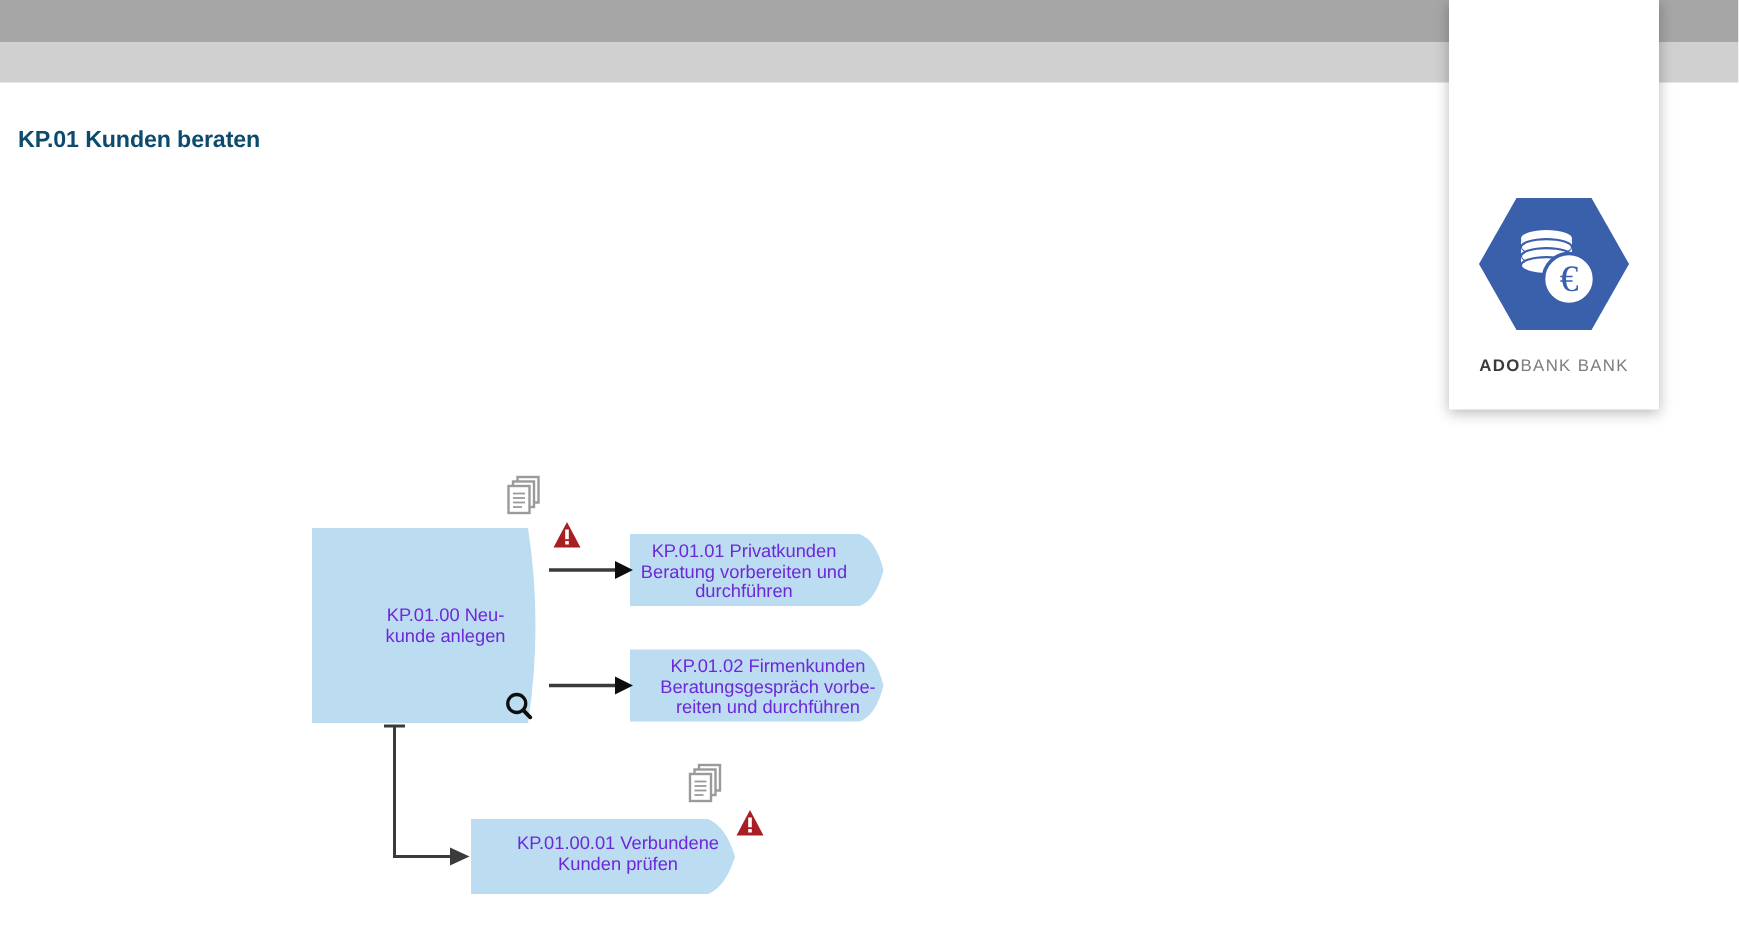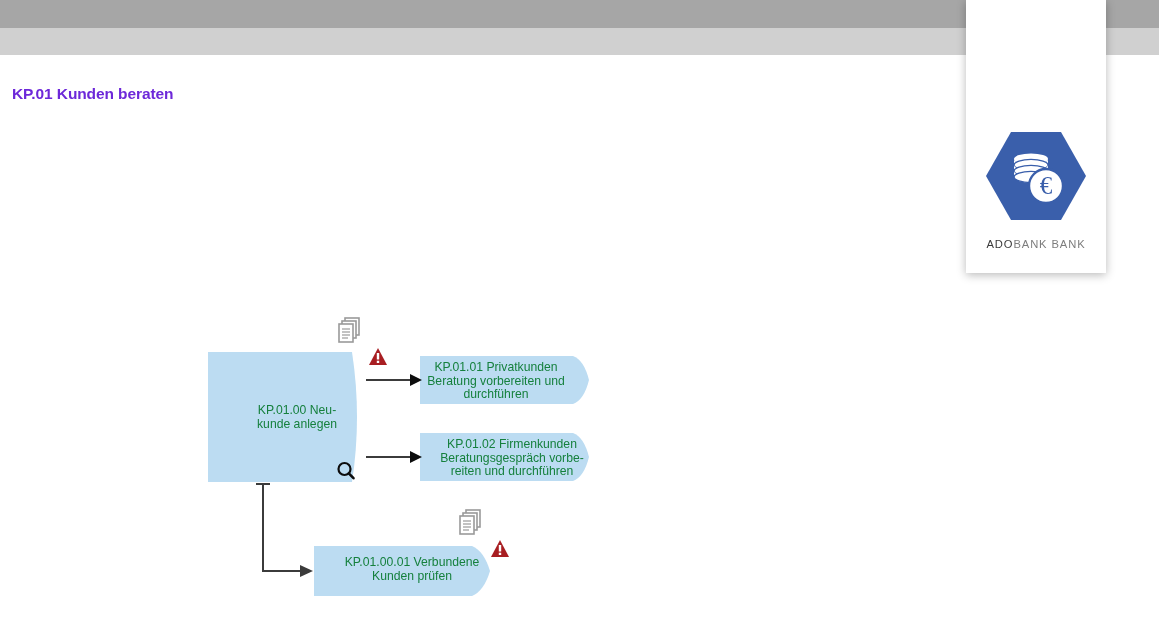--- a/index.html
+++ b/index.html
@@ -28,21 +28,21 @@
     width: 1159px; height: 27px;
     background: #d0d0d0;
   }
 
   
   #page-title {
     position: absolute;
     left: 12px; top: 85px;
     font-size: 15.5px;
     font-weight: bold;
-    color: #6d28d9;
+    color: #0c4a6e;
     letter-spacing: -0.1px;
     white-space: nowrap;
   }
 
   
   #logo-panel {
     position: absolute;
     left: 966px; top: 0px;
     width: 140px; height: 273px;
     background: #ffffff;
@@ -60,37 +60,37 @@
   }
   #logo-caption {
     margin-top: 16px;
     font-size: 11.2px;
     letter-spacing: 0.9px;
     color: #7d7d7d;
     white-space: nowrap;
   }
   #logo-caption .ado {
     color: #3a3a3a;
-    font-weight: normal;
+    font-weight: bold;
   }
 
   
   #diagram {
     position: absolute;
     left: 0; top: 0;
     width: 1159px; height: 620px;
     pointer-events: none;
   }
   #diagram .hit { pointer-events: auto; }
 
   
   .shape-label {
     position: absolute;
     text-align: center;
-    color: #15803d;
+    color: #6d28d9;
     font-size: 12.2px;
     line-height: 13.5px;
     white-space: pre-line;
   }
   #label-main {
     left: 208px; top: 404px;
     width: 148px;
     margin-left: 15px;
   }
   #label-sub1 {

